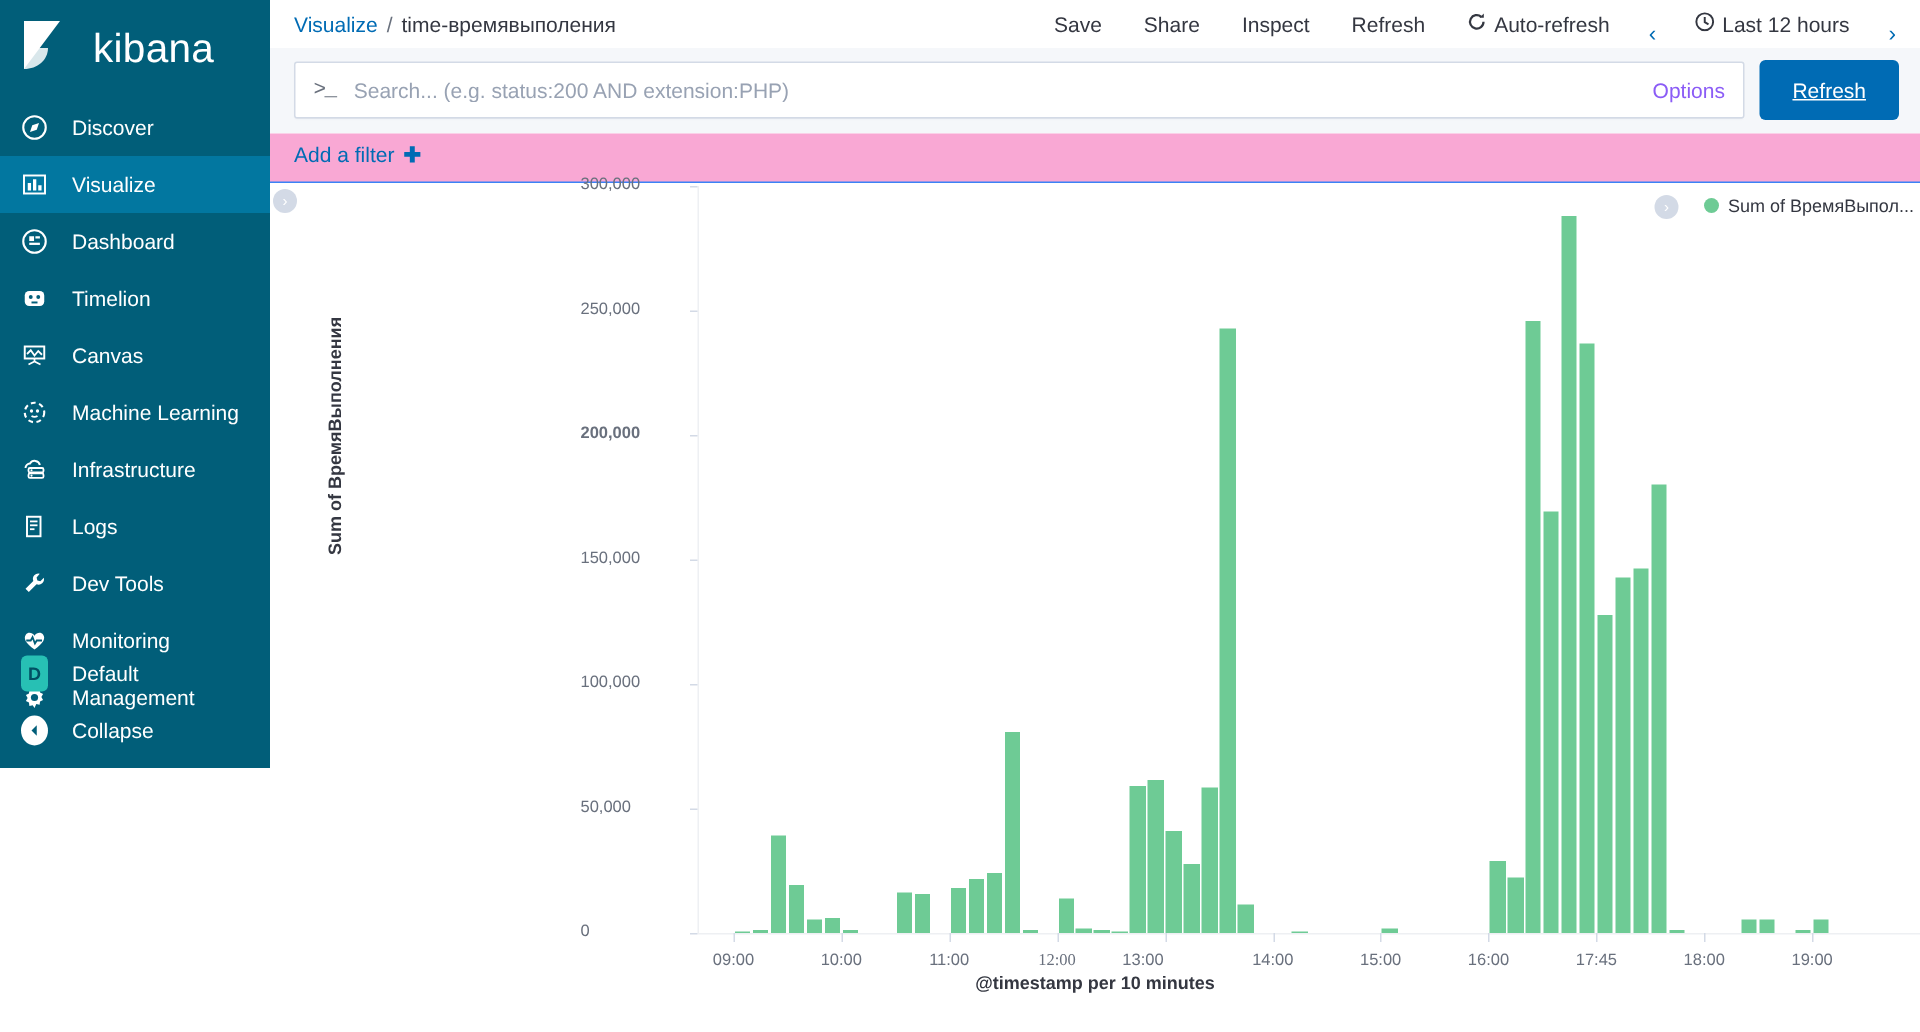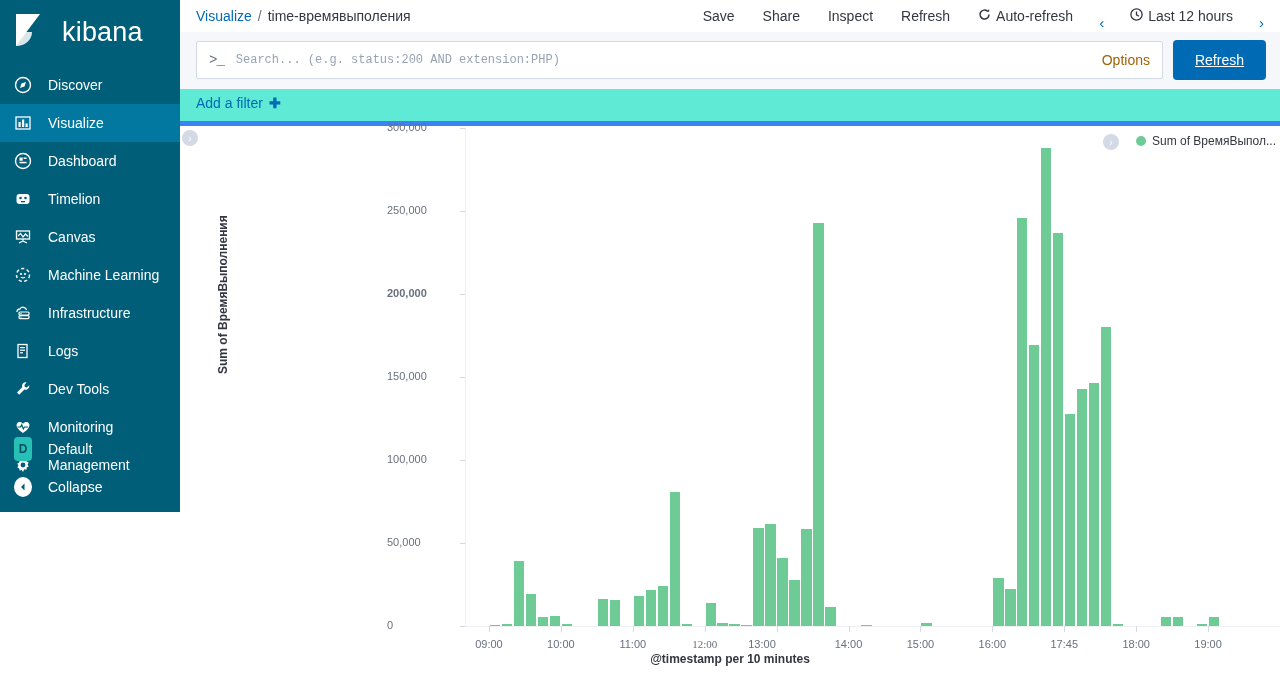--- a/index.html
+++ b/index.html
@@ -89,36 +89,36 @@
     flex: 1 1 auto; height: 38px; background: #ffffff;
     border: 1px solid #d3dae6; border-radius: 2px;
     display: flex; align-items: center; padding: 0 12px;
     box-shadow: 0 1px 1px -1px rgba(152,162,179,.2);
   }
   .prompt-icon {
     color: #69707d; font-family: "Liberation Mono", monospace;
     font-size: 14px; margin-right: 12px; letter-spacing: -1px;
   }
   .search-input {
-    flex: 1 1 auto; border: 0; outline: 0; font-size: 12px;
-    font-family: Liberation Mono, monospace; color: #6d28d9;
+    flex: 1 1 auto; border: 0; outline: 0; font-size: 14px;
+    font-family: Liberation Sans, sans-serif; color: #6d28d9;
     background: transparent;
   }
   .search-input::placeholder { color: #98a2b3; }
-  .options-link { color: #a16207; font-size: 14px; cursor: pointer; white-space: nowrap; }
+  .options-link { color: #8b5cf6; font-size: 14px; cursor: pointer; white-space: nowrap; }
   .refresh-btn {
     background: #006bb4; color: #ffffff; border: 0;
     height: 40px; padding: 0 22px; border-radius: 4px;
     font-size: 14px; cursor: pointer;
     font-family: "Liberation Sans", sans-serif;
     text-decoration: underline;
   }
 
   .filterbar {
-    background: #5eead4; border-bottom: 5px solid #3b82f6;
+    background: #f9a8d4; border-bottom: 1px solid #3b82f6;
     padding: 6px 19px 10px 16px; flex: 0 0 auto;
   }
   .add-filter {
     color: #006bb4; font-size: 14px; cursor: pointer;
     display: inline-flex; align-items: center; gap: 6px;
   }
   .plus-glyph { font-weight: 700; font-size: 14px; }
 
   
   .chartpanel { flex: 1 1 auto; position: relative; background: #fff; }

